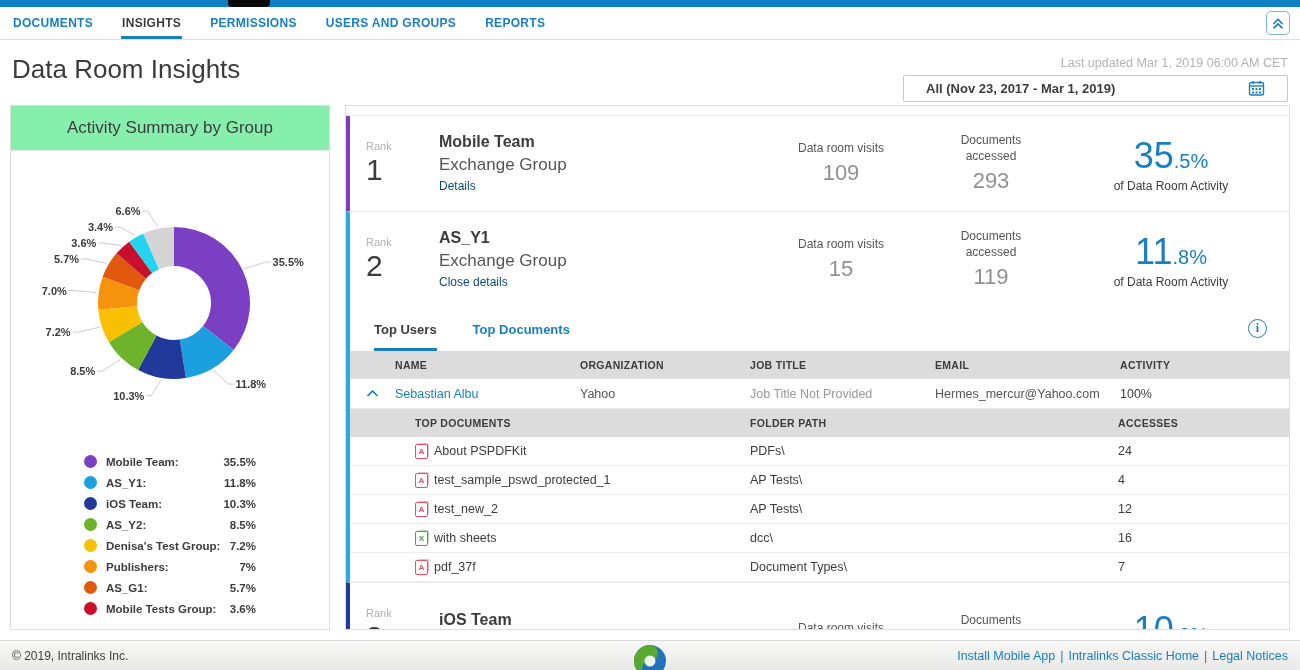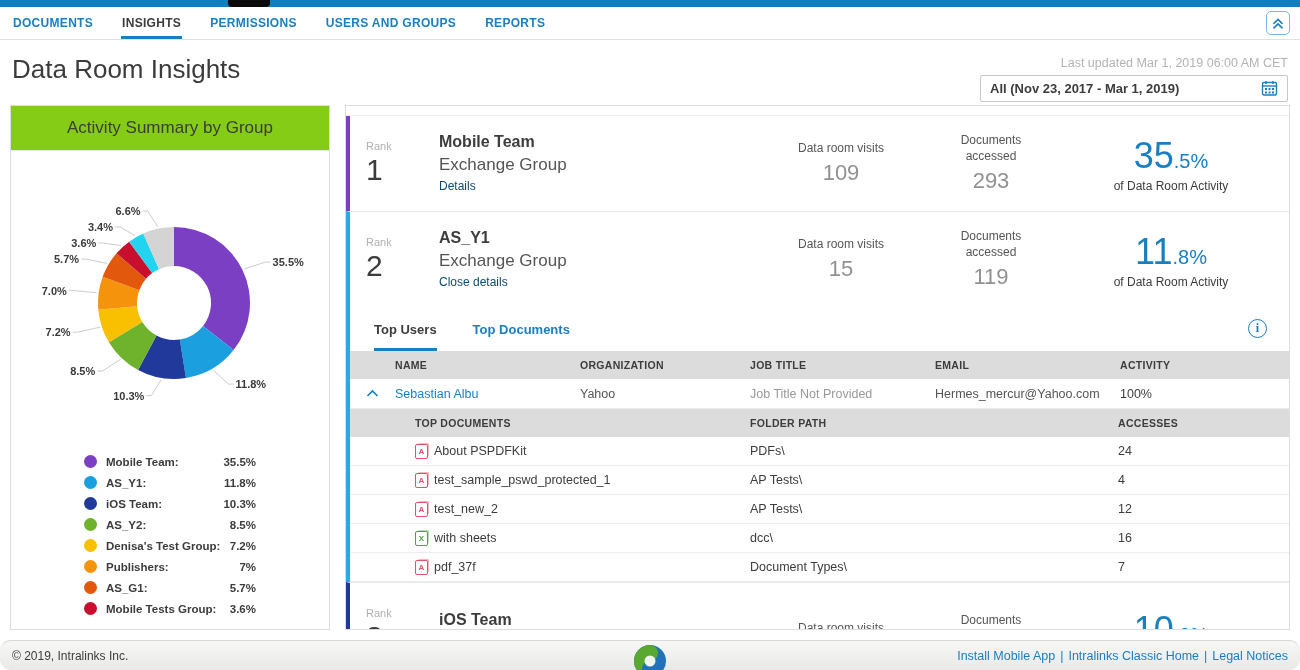--- a/index.html
+++ b/index.html
@@ -20,33 +20,33 @@
   .nav-tab.active { color:#3c3c3c; border-bottom-color:#1a7fc1; }
   .collapse-btn { position:absolute; right:10px; top:4px; width:24px; height:24px;
     border:1px solid #7db8de; border-radius:5px; background:#fff; display:flex;
     align-items:center; justify-content:center; cursor:pointer; }
 
   
   .page-header { position:relative; height:65px; }
   .page-title { position:absolute; left:12px; top:14px; font-size:26px; font-weight:400; color:#3b3b3b; }
   .header-right { position:absolute; right:12px; top:16px; text-align:right; }
   .last-updated { font-size:12.5px; color:#b3b3b3; margin-bottom:5px; }
-  .date-select { width:308px; height:27px; border:1px solid #c8c8c8; border-radius:2px;
-    background:#fff; display:flex; align-items:center; padding:0 9px; font-size:13px;
+  .date-select { width:385px; height:27px; border:1px solid #c8c8c8; border-radius:2px;
+    background:#fff; display:flex; align-items:center; padding:0 22px; font-size:13px;
     font-weight:700; color:#3c3c3c; cursor:pointer; }
   .date-select .cal { margin-left:auto; display:flex; }
 
   
   .main { display:flex; padding:0 10px; gap:15px; }
   .panel { border:1px solid #ddd; background:#fff; height:525px; overflow:hidden; }
   .panel-left { width:320px; flex:none; }
   .panel-right { flex:1; }
 
   
-  .panel-left-header { height:45px; background:#84cc16; border-bottom:1px solid #e8e8e8;
+  .panel-left-header { height:45px; background:#86efac; border-bottom:1px solid #e8e8e8;
     display:flex; align-items:center; justify-content:center; font-size:17px; color:#3c3c3c; }
   .pie-label { font-size:11px; font-weight:700; fill:#3a3a3a; }
   .legend { margin-top:4px; }
   .legend-row { width:172px; margin:0 auto; height:21px; display:flex; align-items:center; }
   .legend-dot { width:13px; height:13px; border-radius:50%; margin-right:9px; flex:none; }
   .legend-name { flex:1; font-size:11.5px; font-weight:700; color:#3c3c3c; white-space:nowrap; }
   .legend-val { font-size:11.5px; font-weight:700; color:#3c3c3c; }
 
   
   .panel-top-strip { height:10px; border-bottom:1px solid #eee; }
@@ -95,21 +95,21 @@
   .file-icon { width:13px; height:15px; border:1px solid #e0506a; border-radius:2px; background:#fff;
     display:flex; align-items:center; justify-content:center; font-size:8px; font-weight:700;
     color:#e0506a; flex:none; box-shadow:2px -2px 0 -1px #f3b9c2; }
   .file-icon[data-kind="pdf"]::after { content:"A"; }
   .file-icon[data-kind="excel"] { border-color:#4ca33f; color:#4ca33f; box-shadow:2px -2px 0 -1px #bfdcba; }
   .file-icon[data-kind="excel"]::after { content:"X"; }
 
   
   .footer { margin-top:10px; height:30px; background:linear-gradient(#f7f7f5,#e9e9e7);
     border-top:1px solid #d8d8d8; display:flex; align-items:center; padding:0 12px;
-    position:relative; overflow:hidden;border-radius:11px; }
+    position:relative; overflow:hidden; }
   .footer-copy { font-size:12px; color:#3c3c3c; }
   .footer-logo { position:absolute; left:50%; top:3px; transform:translateX(-50%); }
   .footer-links { margin-left:auto; font-size:12.5px; color:#1a7fc1; }
   .footer-links a { color:#1a7fc1; text-decoration:none; cursor:pointer; }
   .footer-sep { margin:0 5px; }
 </style>
 </head>
 <body>
 
 <div class="topbar">

